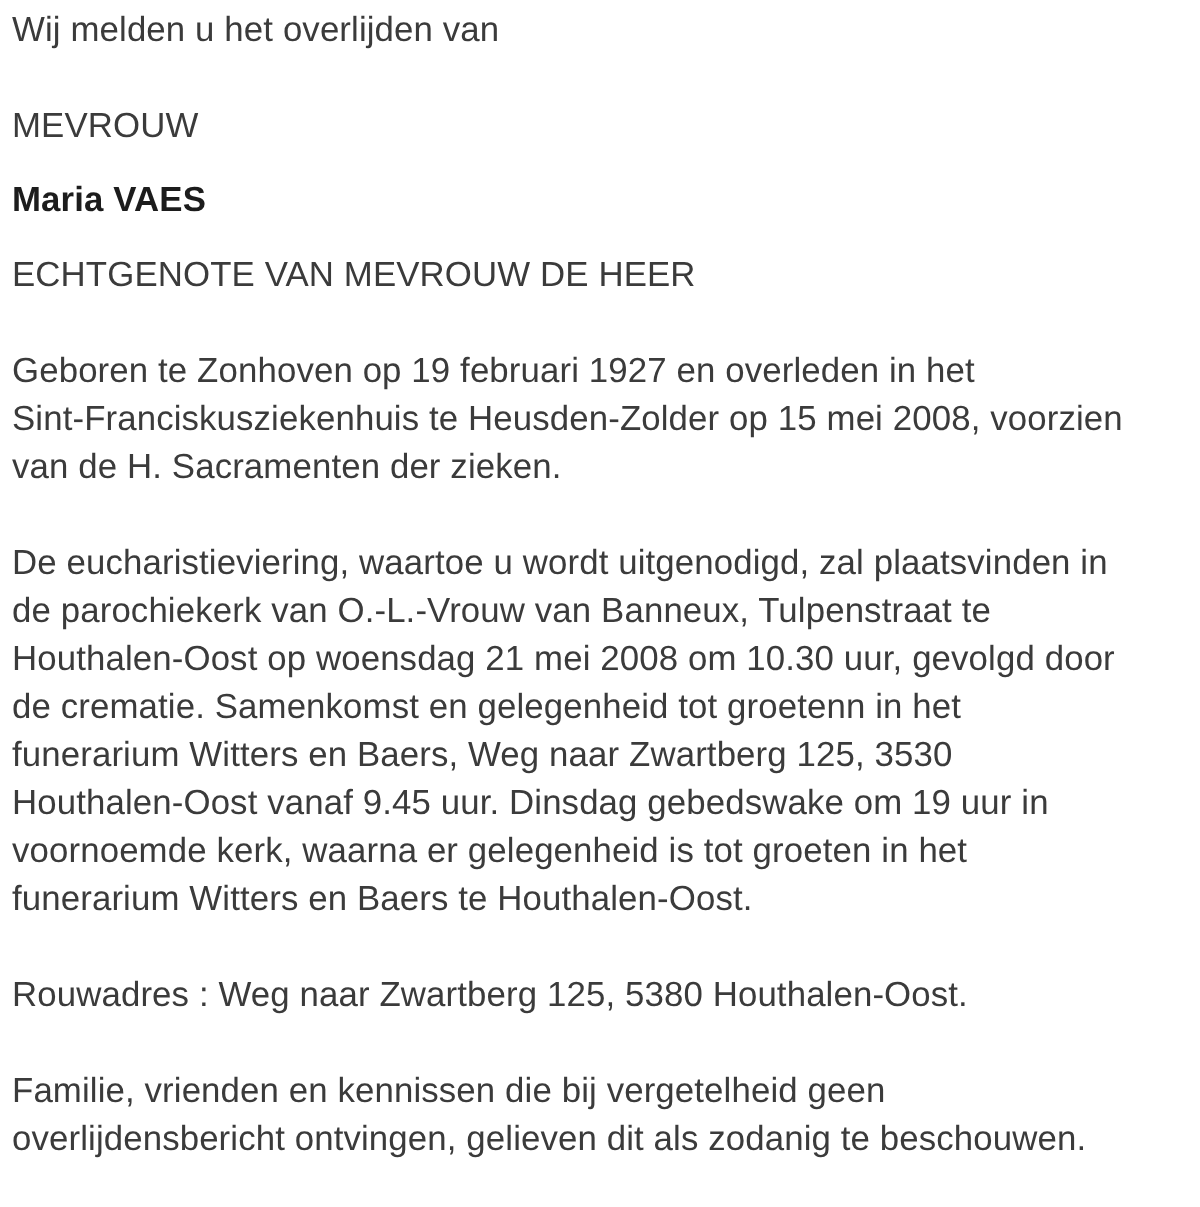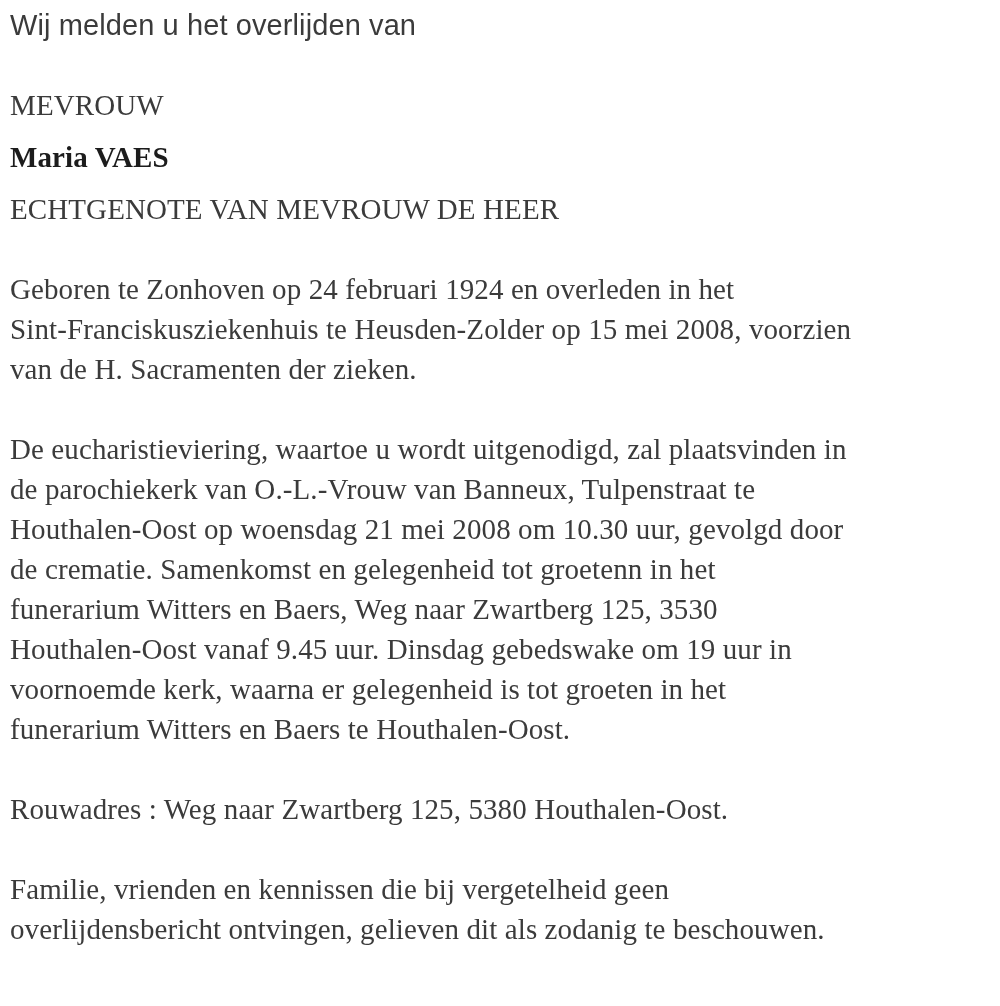--- a/index.html
+++ b/index.html
@@ -28,44 +28,43 @@
   }
   p{
     margin:0;
     font-size:29px;
     line-height:40px;
     white-space:pre-line;
     letter-spacing:0.1px;
   }
   .gap{
     margin-top:40px;
-    font-family:Liberation Serif, serif;
   }
   .header-line + .header-line{
-    margin-top:12px;
+    margin-top:22px;
   }
   .name{
     font-weight:700;
     color:var(--name);
   }
 </style>
 </head>
 <body>
 
 <div class="sheet">
 
   <p>Wij melden u het overlijden van</p>
 
   <div class="gap">
     <p class="header-line">MEVROUW</p>
     <p class="header-line name">Maria VAES</p>
     <p class="header-line">ECHTGENOTE VAN MEVROUW DE HEER</p>
   </div>
 
-  <p class="gap">Geboren te Zonhoven op 24 februari 1924 en overleden in het
+  <p class="gap">Geboren te Zonhoven op 19 februari 1927 en overleden in het
 Sint-Franciskusziekenhuis te Heusden-Zolder op 15 mei 2008, voorzien
 van de H. Sacramenten der zieken.</p>
 
   <p class="gap">De eucharistieviering, waartoe u wordt uitgenodigd, zal plaatsvinden in
 de parochiekerk van O.-L.-Vrouw van Banneux, Tulpenstraat te
 Houthalen-Oost op woensdag 21 mei 2008 om 10.30 uur, gevolgd door
 de crematie. Samenkomst en gelegenheid tot groetenn in het
 funerarium Witters en Baers, Weg naar Zwartberg 125, 3530
 Houthalen-Oost vanaf 9.45 uur. Dinsdag gebedswake om 19 uur in
 voornoemde kerk, waarna er gelegenheid is tot groeten in het

